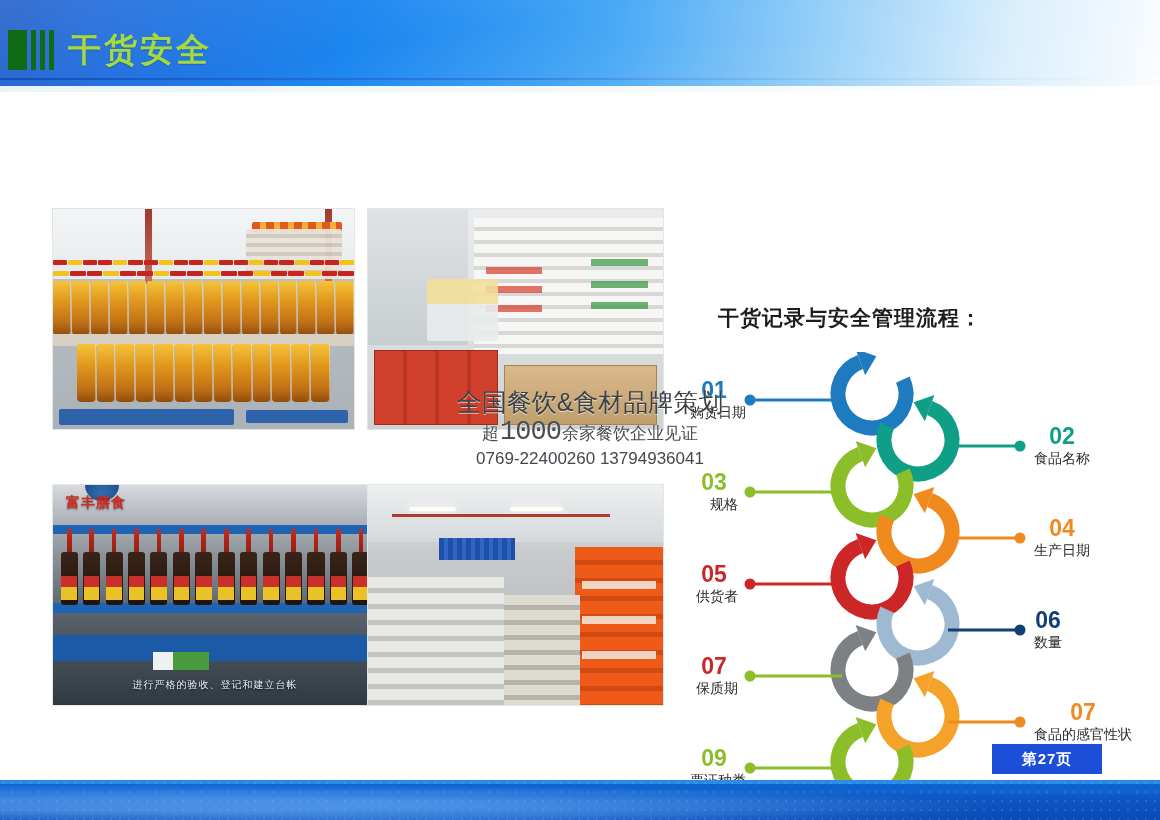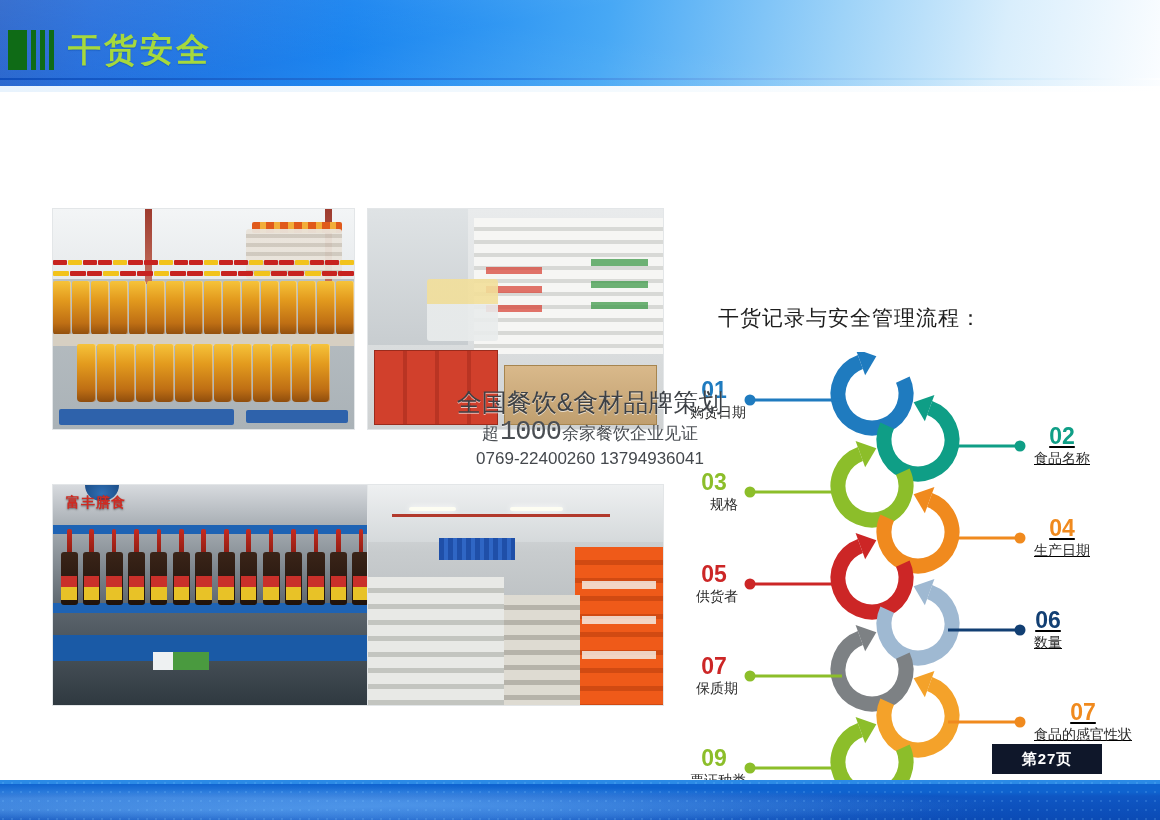--- a/index.html
+++ b/index.html
@@ -152,29 +152,29 @@
   .wm1 { font-size:25px; font-weight:500; letter-spacing:0px; color:#3d4146; }
   .wm2 { font-size:17px; margin-top:5px; color:#4a4e53; letter-spacing:0px; }
   .wm3 { font-size:17px; margin-top:4px; color:#4a4e53; display:flex;
          align-items:baseline; justify-content:center; gap:1px; }
   .wm3 b { font-size:27px; font-weight:400; letter-spacing:-1px;font-family:Liberation Mono, monospace; }
   .wm4 { font-size:17px; margin-top:4px; color:#44484d; letter-spacing:0px; }
 
   
   .flow-title {
     position:absolute; left:718px; top:212px;
-    font-size:21px; font-weight:normal; color:#1d1d1d; letter-spacing:1px;
+    font-size:21px; font-weight:bold; color:#1d1d1d; letter-spacing:1px;
     white-space:nowrap;
   }
   #flow-svg { position:absolute; left:690px; top:260px; }
 
   .lbl { position:absolute; white-space:nowrap; }
   .lbl .num { font-size:23px; font-weight:bold; line-height:24px;text-align:center; }
   .lbl .txt { font-size:14px; color:#2b2b2b; line-height:17px; margin-top:2px; }
-  .lbl.right { text-align:left;text-decoration:underline; }
+  .lbl.right { text-align:left; }
   .lbl.left  { text-align:right; }
 
   
   .page-badge {
     position:absolute; left:1022px; top:744px; width:110px; height:30px;
     background:#7dbb49; color:#ffffff; font-size:15px; font-weight:bold;
     display:flex; align-items:center; justify-content:center; letter-spacing:1px;
   }
   .footer-strip {
     position:absolute; left:0; top:780px; width:1160px; height:40px;
@@ -393,20 +393,21 @@
           <i class="body"></i>
           <i class="label"></i>
         </span>
       <span class="sb">
           <i class="neck"></i>
           <i class="body"></i>
           <i class="label"></i>
         </span>
     </div>
     <div class="sauce-sign"></div>
+    <div class="sauce-text">进行严格的验收、登记和建立台帐</div>
   </div>
 
   <div class="photo" id="photo-grain">
     <div class="grain-bg"></div>
     <div class="grain-ceiling"></div>
     <div class="grain-light" style="left:14%; width:16%;"></div>
     <div class="grain-light" style="left:48%; width:18%;"></div>
     <div class="grain-tube"></div>
     <div class="grain-blue"></div>
     <div class="grain-orange">
@@ -505,19 +506,19 @@
       <div class="lbl right" style="left: 1034px; top: 608px;">
         <div class="num" style="color:#f08a1e">07</div>
         <div class="txt">食品的感官性状</div>
       </div>
       <div class="lbl left" style="left: 690px; width: 48px; top: 654px;">
         <div class="num" style="color:#8cbe2a">09</div>
         <div class="txt">票证种类</div>
       </div>
     </div>
 
-  <div class="page-badge" style="position: absolute; left: 992px; top: 652px; background: #0f172a;">第27页</div>
+  <div class="page-badge" style="position: absolute; left: 992px; top: 652px; background: #1d4ed8;">第27页</div>
 </div>
 
 <div class="footer-top-line"></div>
 <div class="footer-strip">
   <div class="dots"></div>
 </div>
 
 </body></html>

